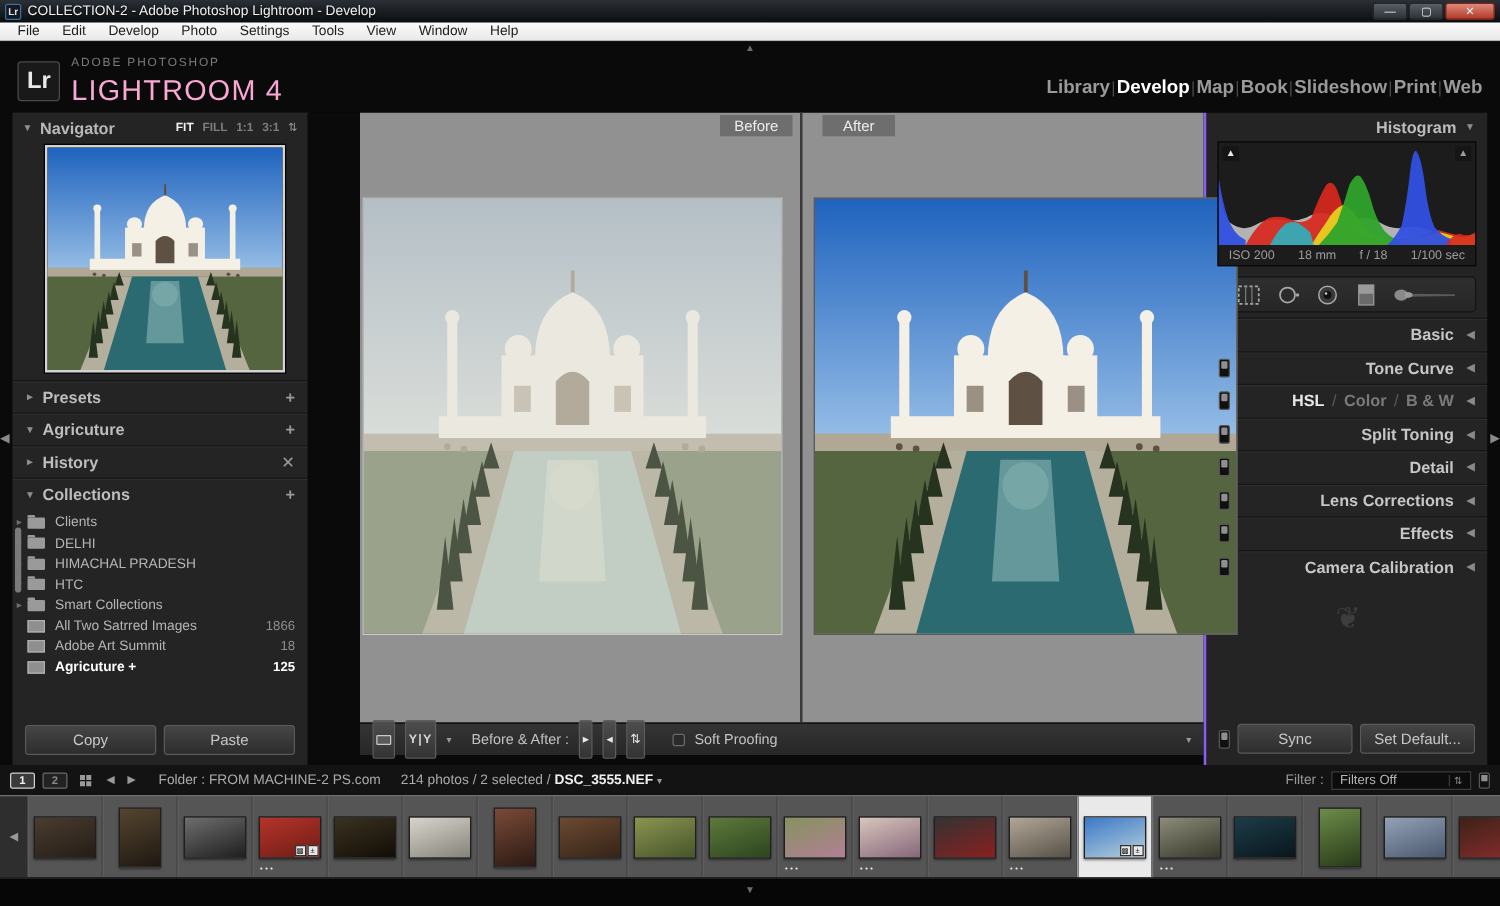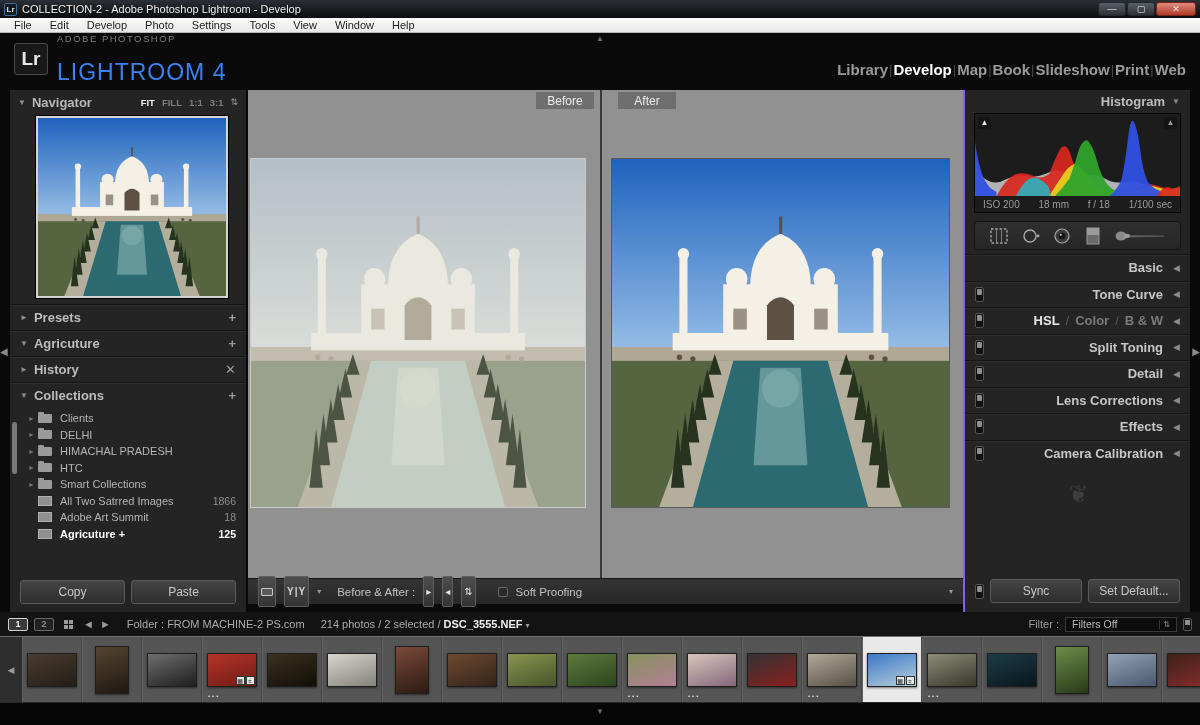--- a/index.html
+++ b/index.html
@@ -30,21 +30,21 @@
   .app-header { height:57px; background:#0a0a0a; position:relative; flex:0 0 auto;
                 display:flex; align-items:flex-end; }
   .collapse-top { position:absolute; top:1px; left:50%; transform:translateX(-50%);
                   color:#6b6b6b; font-size:8px; }
   .brand { display:flex; align-items:center; margin:0 0 6px 14px; }
   .lr-box { width:34px; height:32px; background:#191919; border:1px solid #4a4a4a; border-radius:3px;
             color:#e8e8e8; font-size:19px; font-weight:bold; display:flex; align-items:center;
             justify-content:center; }
   .brand-text { margin-left:9px; line-height:1; }
   .brand-top { color:#7d7d7d; font-size:9.5px; letter-spacing:1.5px; }
-  .brand-bottom { color:#3b82f6; font-size:23px; font-weight:300; letter-spacing:1px; margin-top:18px; }
+  .brand-bottom { color:#f9a8d4; font-size:23px; font-weight:300; letter-spacing:1px; margin-top:6px; }
   .modules { position:absolute; right:14px; bottom:12px; display:flex; align-items:center; gap:1px; }
   .module { color:#9a9a9a; font-size:15px; font-weight:bold; }
   .module.active { color:#ffffff; }
   .mod-sep { color:#4a4a4a; font-size:13px; }
 
   
   .main-row { height:522px; flex:0 0 auto; display:flex; background:#0a0a0a; }
   .edge-strip { width:10px; background:#0a0a0a; position:relative; flex:0 0 auto; }
   .edge-arrow { position:absolute; top:50%; transform:translateY(-50%); color:#8a8a8a; font-size:10px; }
   .edge-strip.left .edge-arrow { left:0px; }
@@ -63,38 +63,38 @@
   .nav-preview { margin:2px 18px 6px 26px; height:182px; background:#111; border:2px solid #d4d4d4;
                  box-shadow:0 0 0 1px #000; }
   .nav-preview svg { width:100%; height:100%; display:block; }
   .left-scrollbar { position:absolute; left:2px; top:332px; width:5px; height:52px; background:#7a7a7a;
                     border-radius:3px; }
   .lp-section { height:26px; display:flex; align-items:center; padding:0 10px;
                 border-top:1px solid #171717; box-shadow:inset 0 1px 0 #2e2e2e; }
   .lp-label { color:#bdbdbd; font-size:13px; font-weight:bold; flex:1; }
   .lp-action { color:#9a9a9a; font-size:13px; font-weight:bold; }
   .coll-list { flex:1; overflow:hidden; padding-top:2px; }
-  .coll-item { height:16.5px; display:flex; align-items:center; padding-left:18px; padding-right:10px; }
+  .coll-item { height:16.5px; display:flex; align-items:center; padding-left:2px; padding-right:10px; }
   .coll-item .arr { width:10px; color:#6f6f6f; font-size:7px; }
   .icon-folder { width:14px; height:9px; background:#9a9a9a; border-radius:1px; position:relative;
                  margin-right:8px; flex:0 0 auto; }
   .icon-folder:before { content:""; position:absolute; top:-2px; left:0; width:6px; height:2px;
                         background:#9a9a9a; border-radius:1px 1px 0 0; }
   .icon-album { width:14px; height:10px; background:#8f8f8f; border:1px solid #b0b0b0; margin-right:8px;
                 flex:0 0 auto; }
   .coll-label { color:#b5b5b5; font-size:11px; flex:1; white-space:nowrap; overflow:hidden; }
   .coll-count { color:#8f8f8f; font-size:10.5px; }
   .coll-item.hl .coll-label, .coll-item.hl .coll-count { color:#fff; font-weight:bold; }
   .panel-btn-row { height:34px; flex:0 0 auto; display:flex; gap:6px; padding:2px 10px 8px 10px; }
   .p-btn { flex:1; background:linear-gradient(#454545,#2d2d2d); border:1px solid #5a5a5a;
            border-radius:3px; color:#c8c8c8; font-size:12px; display:flex; align-items:center;
            justify-content:center; }
 
   
-  .center { flex:1; display:flex; flex-direction:column; background:#0a0a0a; }
+  .center { flex:1; display:flex; flex-direction:column; background:#0a0a0a;margin-left:40px; }
   .panes { height:488px; display:flex; background:#919191; }
   .pane { position:relative; }
   .pane.before { width:354px; border-right:2px solid #3a3a3a; }
   .pane.after { flex:1; }
   .pane-tab { position:absolute; top:2px; height:17px; background:#6e6e6e; color:#ededed; font-size:12px;
               display:flex; align-items:center; justify-content:center; padding:0 14px; }
   .pane.before .pane-tab { right:6px; width:58px; }
   .pane.after .pane-tab { left:16px; width:58px; }
   .photo { position:absolute; top:68px; height:350px; background:#777; }
   .pane.before .photo { left:2px; width:336px; border:1px solid #c9c9c9; }

